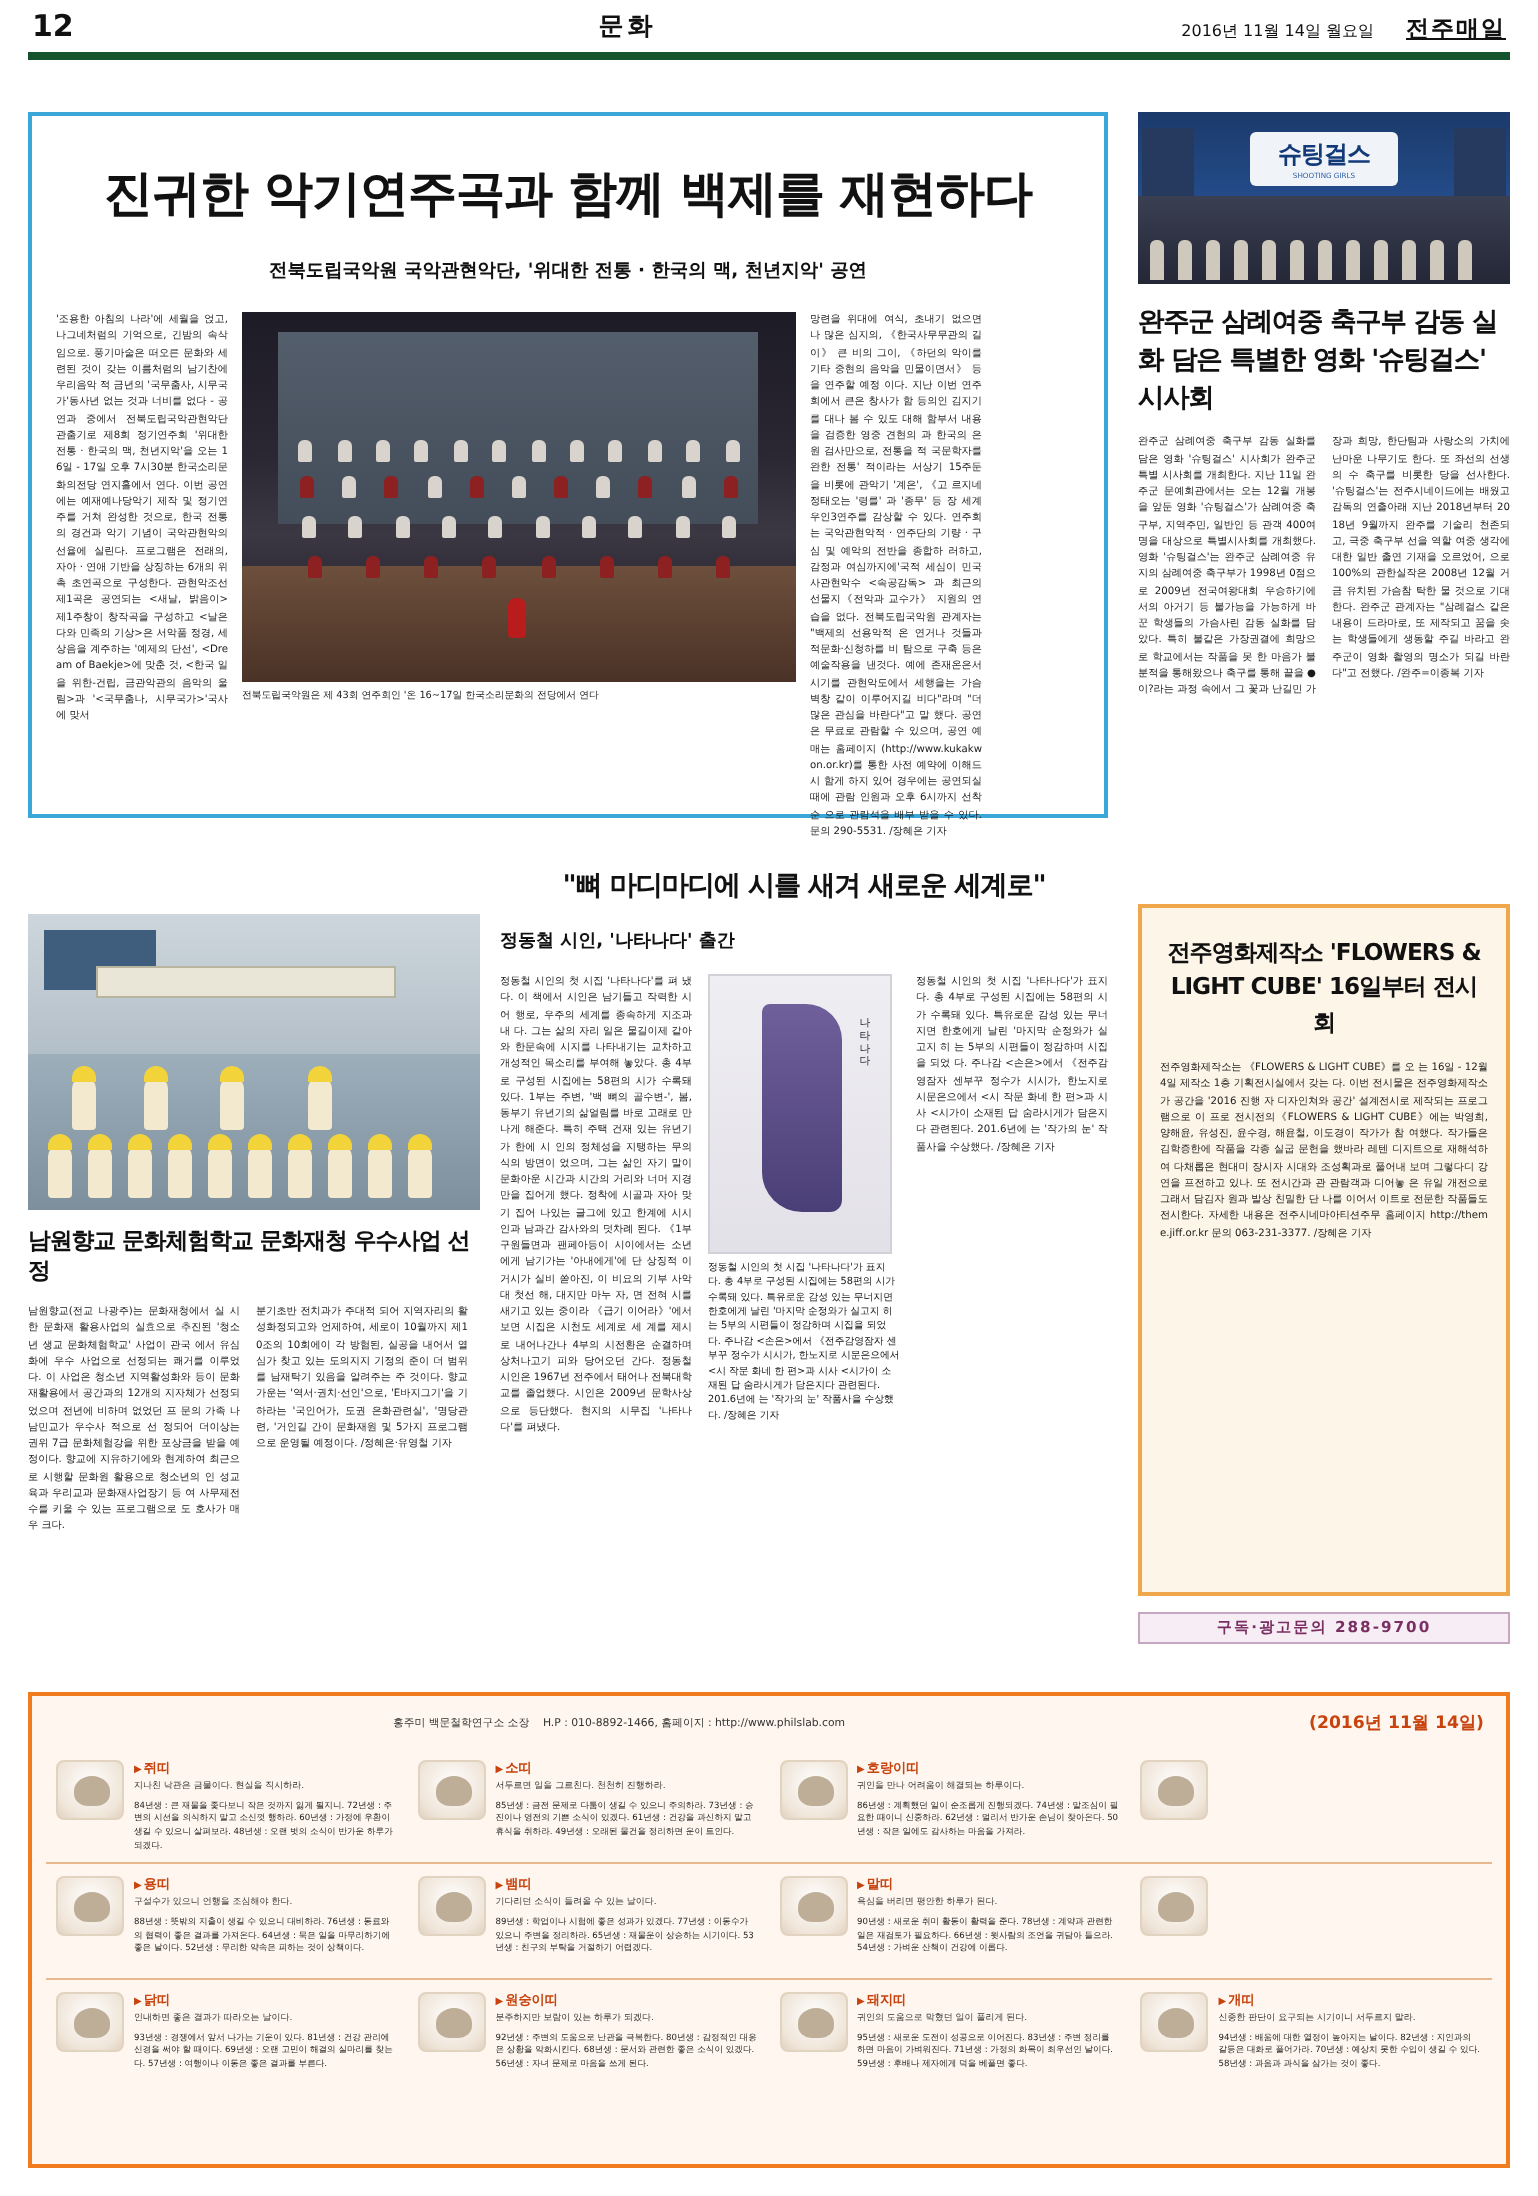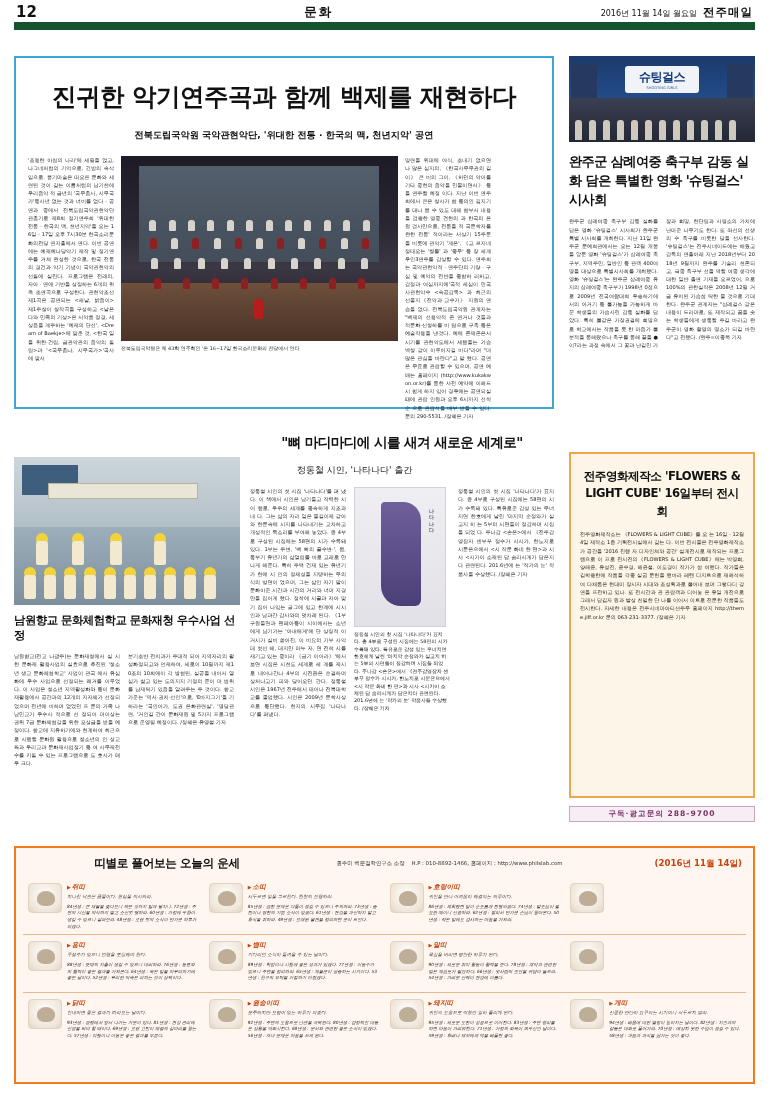--- a/index.html
+++ b/index.html
@@ -11,29 +11,29 @@
     width: 769px; height: 1098px;
     font-family: "DejaVu Sans", "Liberation Sans", sans-serif;
     color: #111;
     position: relative;
     overflow: hidden;
   }
   .page { position: relative; width: 769px; height: 1098px; padding: 0 14px; }
 
   
   .masthead {
-    display: flex; align-items: center; justify-content: space-between;
+    display: flex; align-items: flex-end; justify-content: space-between;
     padding: 6px 2px 4px 2px;
-    border-bottom: 8px solid #14532d;
+    border-bottom: 4px solid #14532d;
     height: 30px;
   }
   .page-no { font-size: 15px; font-weight: bold; }
   .section-title { font-size: 12.5px; font-weight: bold; letter-spacing: 2px; flex: 1; text-align: center; }
-  .masthead-right { display: flex; align-items: baseline; gap: 6px; font-size: 8px; }
-  .masthead-right .paper { font-size: 11.5px; font-weight: bold; letter-spacing: 1px; }
+  .masthead-right { display: flex; align-items: baseline; gap: 16px; font-size: 8px; }
+  .masthead-right .paper { font-size: 11.5px; font-weight: bold; letter-spacing: 1px; text-decoration: underline; }
   .body-text {
     font-size: 5.1px; line-height: 1.62; text-align: justify; color: #1a1a1a;
     word-break: break-all;
   }
 
   
   .feature {
     position: absolute; left: 14px; top: 56px; width: 540px; height: 353px;
     border: 2px solid #3aa7d8; background: #ffffff; padding: 10px 12px 8px 12px;
   }
@@ -93,21 +93,21 @@
   .school-photo .tent { position:absolute; left:8px; top:8px; width:56px; height:30px; background:#3f5d7d; }
   .school-photo .kid { position:absolute; bottom:6px; width:12px; height:26px; background:#f2e9cf; border-radius:5px 5px 2px 2px; }
   .school-photo .kid i { position:absolute; left:0; top:-6px; width:12px; height:8px; background:#f2d33a; border-radius:6px 6px 0 0; display:block; }
   .school h3 { margin: 8px 0 0 0; font-size: 11.4px; font-weight: bold; letter-spacing: -0.5px; }
   .school-cols { display:flex; gap:8px; margin-top:9px; }
   .school-cols .c { width: 106px; }
 
   
   .poem { position: absolute; left: 250px; top: 434px; width: 304px; }
   .poem h3 { margin:0; font-size: 13.6px; font-weight: bold; text-align:center; letter-spacing:-0.6px; }
-  .poem .sub { margin-top: 12px; font-size: 9px; font-weight: normal; margin-left: 47px; }
+  .poem .sub { margin-top: 12px; font-size: 9px; font-weight: bold; }
   .poem-cols { display:flex; gap:8px; margin-top:10px; }
   .poem-cols .c { width: 96px; }
   .book-wrap { width: 96px; }
   .book {
     width: 92px; height: 140px; background: linear-gradient(#efeef2, #e3e1e8);
     border: 1px solid #d3d1d8; position: relative; overflow: hidden;
   }
   .book .brush { position:absolute; left:26px; top:14px; width:40px; height:104px;
     background: linear-gradient(180deg,#6f5f9b,#4b3f77); border-radius: 4px 18px 6px 20px; }
   .book .vtitle { position:absolute; right:9px; top:16px; font-size:5.4px; writing-mode: vertical-rl; color:#2b2b3a; letter-spacing:1px;}
@@ -128,21 +128,21 @@
 
   
   .fortune {
     position: absolute; left: 14px; top: 846px; width: 741px; height: 238px;
     border: 2px solid #f07c1e; background: #fff7ef; padding: 6px 7px 7px 7px;
   }
   .fortune-head { display:flex; align-items:center; justify-content:space-between; padding: 2px 4px 6px 4px; }
   .fortune-title { font-size: 11.6px; font-weight: bold; letter-spacing:-0.4px; flex:0 0 auto; width: 280px; text-align:center;}
   .fortune-mid { font-size: 5.4px; text-align:center; flex:1; color:#333; line-height:1.5;}
   .fortune-date { font-size: 8.6px; font-weight:bold; color:#c8430e; width:150px; text-align:right;}
-  .fortune-grid { display:grid; grid-template-columns: repeat(4, 1fr); grid-template-rows: repeat(3, 1fr); font-style: italic; }
+  .fortune-grid { display:grid; grid-template-columns: repeat(4, 1fr); grid-template-rows: repeat(3, 1fr); }
   .zcell { border-top: 1px solid #e8b98e; padding: 6px 5px 4px 5px; display:flex; gap:5px; }
   .zcell:nth-child(-n+4) { border-top: none; }
   .zcell .zicon {
     width: 34px; height: 30px; flex: 0 0 34px; border-radius: 4px;
     background: radial-gradient(circle at 50% 40%, #ffffff 0%, #f0e6da 70%, #e0d2c0 100%);
     border: 1px solid #e2d3c0; position: relative;
   }
   .zcell .zicon:after {
     content:""; position:absolute; left:8px; top:7px; width:18px; height:15px;
     background:#bfae97; border-radius: 50% 50% 40% 40%;
@@ -401,21 +401,20 @@
 
 자세한 내용은 전주시네마아티션주무 홈페이지 http://theme.jiff.or.kr 문의 063-231-3377.
 
 /장혜은 기자</div>
   </div>
 
   <div class="subscribe">구독·광고문의 288-9700</div>
 
   <div class="fortune">
     <div class="fortune-head">
-      <div class="fortune-title">띠별로 풀어보는 오늘의 운세</div>
       <div class="fortune-mid">
         <span>홍주미 백문철학연구소 소장</span>
         &nbsp;&nbsp;
         <span>H.P : 010-8892-1466, 홈페이지 : http://www.philslab.com</span>
       </div>
       <div class="fortune-date">(2016년 11월 14일)</div>
     </div>
     <div class="fortune-grid">
       <div class="zcell">
         <div class="zicon"></div>

